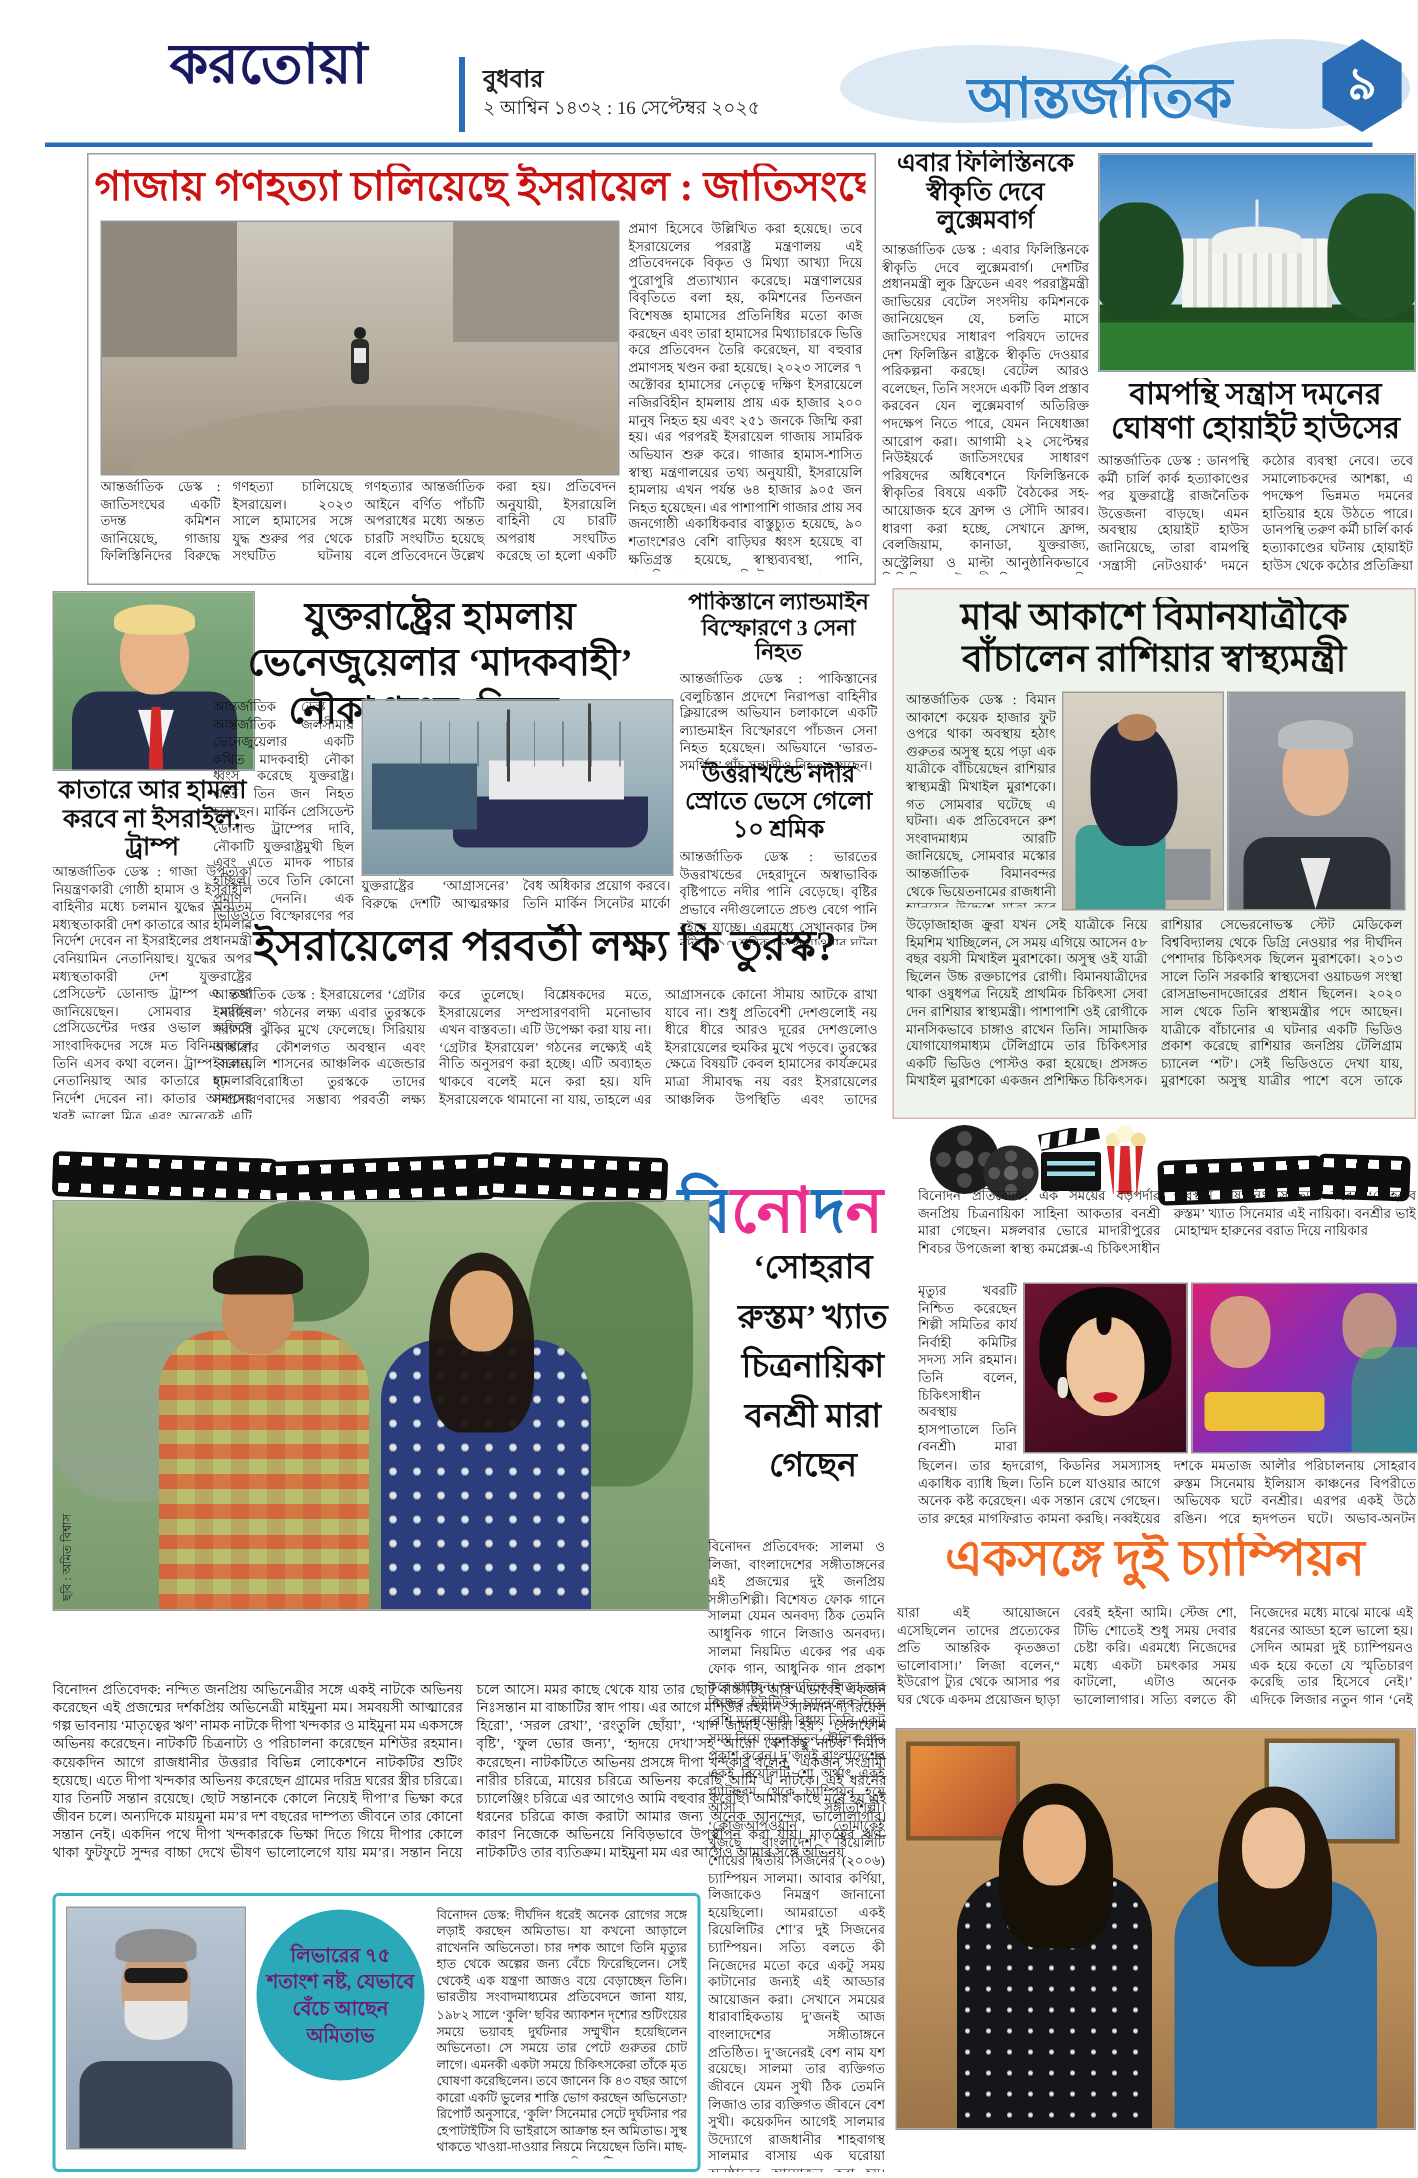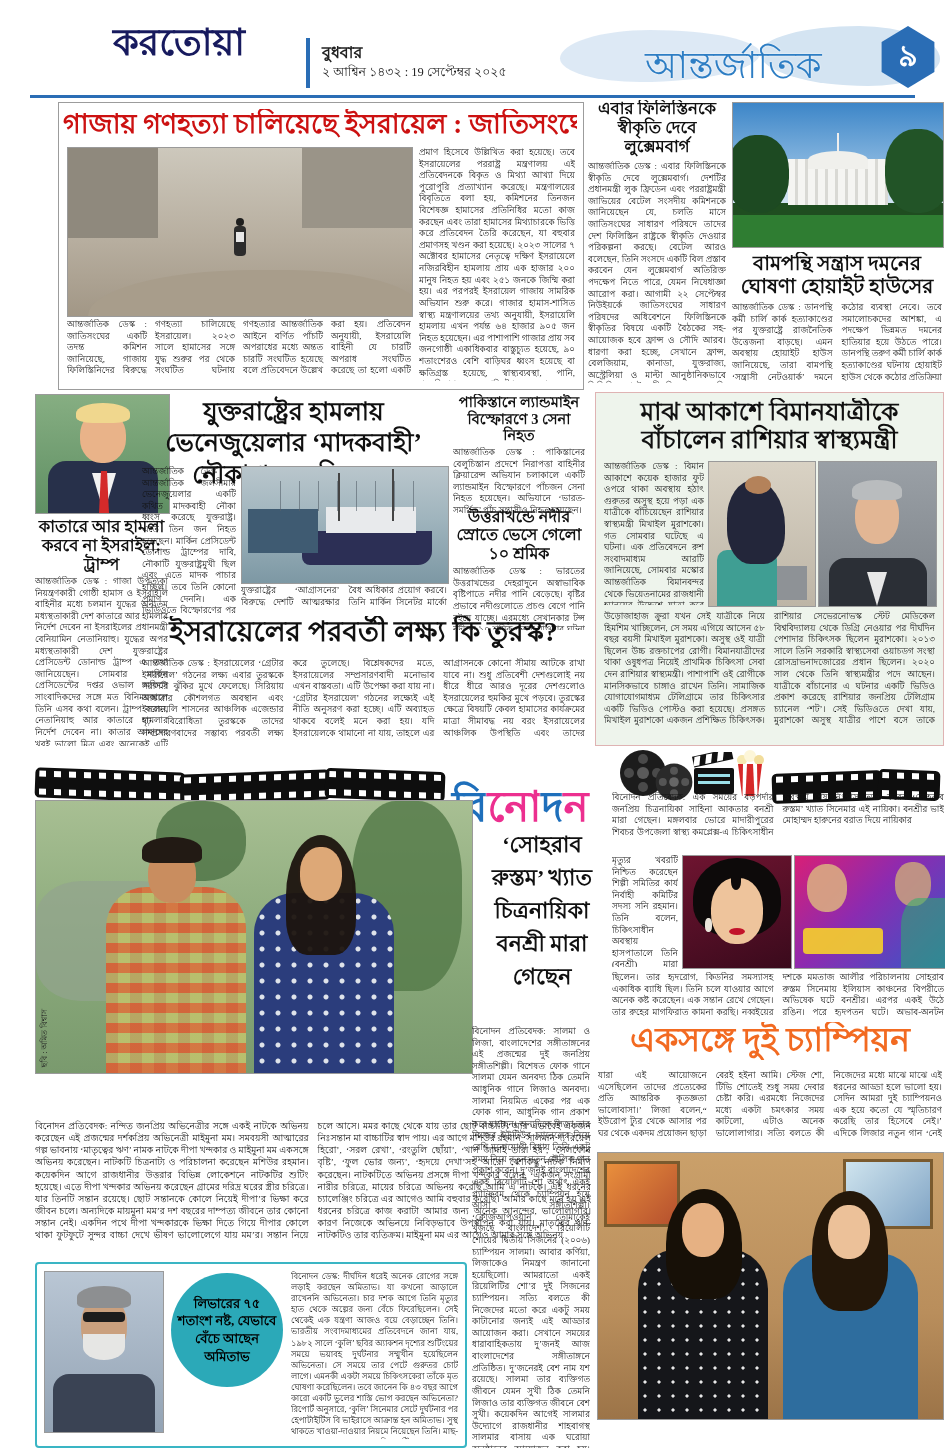--- a/index.html
+++ b/index.html
@@ -37,23 +37,23 @@
 <div class="page">
 
   <div class="abs mapblob" style="left:560px;top:30px;width:200px;height:52px;opacity:.8;"></div>
   <div class="abs mapblob" style="left:760px;top:26px;width:180px;height:60px;border-radius:55% 45% 40% 60%/45% 55% 45% 55%;"></div>
 
   <div class="abs" style="left:60px;top:26px;width:238px;text-align:center;color:#171a5e;font-family:'Liberation Sans','DejaVu Sans',sans-serif;">
     <div style="font-size:37px;font-weight:800;line-height:1;margin-top:-2px;">করতোয়া</div>
   </div>
   <div class="abs" style="left:306px;top:38px;width:4px;height:50px;background:#2a6db5;"></div>
   <div class="abs" style="left:322px;top:40px;font-size:16px;font-weight:700;color:#222;">বুধবার</div>
-  <div class="abs" style="left:322px;top:63px;font-size:12.5px;color:#222;">২ আশ্বিন ১৪৩২ : 19 সেপ্টেম্বর ২০২৫</div>
-
-  <div class="abs" style="left:645px;top:36px;font-size:37px;font-weight:400;color:#2e7ec4;font-family:'Liberation Sans','DejaVu Sans',sans-serif;text-shadow:0 0 2px #fff;">আন্তর্জাতিক</div>
+  <div class="abs" style="left:322px;top:63px;font-size:12.5px;color:#222;">২ আশ্বিন ১৪৩২ : 16 সেপ্টেম্বর ২০২৫</div>
+
+  <div class="abs" style="left:645px;top:36px;font-size:37px;font-weight:700;color:#2e7ec4;font-family:'Liberation Sans','DejaVu Sans',sans-serif;text-shadow:0 0 2px #fff;">আন্তর্জাতিক</div>
   <div class="abs hexbadge" style="left:878px;top:26px;width:60px;height:62px;">
     <span>৯</span>
   </div>
   <div class="abs rule" style="left:30px;top:95px;width:885px;height:3px;"></div>
 
   <div class="abs boxed" style="left:58px;top:102px;width:524px;height:286px;">
     <div class="abs head" style="left:4px;top:6px;width:514px;font-size:27px;color:#cc1111;white-space:nowrap;">গাজায় গণহত্যা চালিয়েছে ইসরায়েল : জাতিসংঘের তদন্ত কমিশন</div>
     <div class="photo" style="left:8px;top:44px;width:344px;height:168px;background:linear-gradient(180deg,#cdc8bc 0%,#b7ae9f 55%,#a29786 100%);">
       <div class="ph" style="left:0;top:0;width:90px;height:90px;background:#8f897d;"></div>
       <div class="ph" style="right:0;top:0;width:110px;height:80px;background:#9a9488;"></div>
@@ -233,20 +233,20 @@
   <div class="abs body-txt cols2" style="left:35px;top:1120px;width:556px;height:138px;font-size:9.2px;">বিনোদন প্রতিবেদক: নন্দিত জনপ্রিয় অভিনেত্রীর সঙ্গে একই নাটকে অভিনয় করেছেন এই প্রজন্মের দর্শকপ্রিয় অভিনেত্রী মাইমুনা মম। সমবয়সী আত্মারের গল্প ভাবনায় ‘মাতৃত্বের ঋণ’ নামক নাটকে দীপা খন্দকার ও মাইমুনা মম একসঙ্গে অভিনয় করেছেন। নাটকটি চিত্রনাট্য ও পরিচালনা করেছেন মশিউর রহমান। কয়েকদিন আগে রাজধানীর উত্তরার বিভিন্ন লোকেশনে নাটকটির শুটিং হয়েছে। এতে দীপা খন্দকার অভিনয় করেছেন গ্রামের দরিদ্র ঘরের স্ত্রীর চরিত্রে। যার তিনটি সন্তান রয়েছে। ছোট সন্তানকে কোলে নিয়েই দীপা’র ভিক্ষা করে জীবন চলে। অন্যদিকে মায়মুনা মম’র দশ বছরের দাম্পত্য জীবনে তার কোনো সন্তান নেই। একদিন পথে দীপা খন্দকারকে ভিক্ষা দিতে গিয়ে দীপার কোলে থাকা ফুটফুটে সুন্দর বাচ্চা দেখে ভীষণ ভালোলেগে যায় মম’র। সন্তান নিয়ে চলে আসে। মমর কাছে থেকে যায় তার ছোট বাচ্চাটি। আর এভাবেই একজন নিঃসন্তান মা বাচ্চাটির স্বাদ পায়। এর আগে মশিউর রহমান ‘সালমান দ্য রিয়েল হিরো’, ‘সরল রেখা’, ‘রংতুলি ছোঁয়া’, ‘খাস জামাই তারা হয়’, ‘সেলফোন বৃষ্টি’, ‘ফুল ভোর জন্য’, ‘হৃদয়ে দেখা’সহ আরো বেশকিছু নাটক নির্মাণ করেছেন। নাটকটিতে অভিনয় প্রসঙ্গে দীপা খন্দকার বলেন, ‘একজন সংগ্রামী নারীর চরিত্রে, মায়ের চরিত্রে অভিনয় করেছি আমি এ নাটকে। এই ধরনের চ্যালেঞ্জিং চরিত্রে এর আগেও আমি বহুবার করেছি। আমার কাছে মনে হয় এই ধরনের চরিত্রে কাজ করাটা আমার জন্য অনেক আনন্দের, ভালোলাগার। কারণ নিজেকে অভিনয়ে নিবিড়ভাবে উপস্থাপন করা যায়। মাতৃত্বের ঋণ-নাটকটিও তার ব্যতিক্রম। মাইমুনা মম এর আগেও আমার সঙ্গে অভিনয়</div>
 
   <div class="abs" style="left:35px;top:1262px;width:432px;height:186px;border:2px solid #3ab5c4;border-radius:4px;background:#fff;padding:7px;box-sizing:border-box;overflow:hidden;">
     <div class="photo" style="position:relative;float:left;width:118px;height:160px;margin:0 7px 2px 0;background:linear-gradient(180deg,#b9c6d4,#93a3b4);">
       <div class="ph" style="left:8px;bottom:-4px;width:102px;height:62px;background:#3a4354;border-radius:16px 16px 0 0;"></div>
       <div class="ph" style="left:36px;top:24px;width:46px;height:60px;background:#caa07e;border-radius:46%;"></div>
       <div class="ph" style="left:32px;top:14px;width:54px;height:22px;background:#8d8f91;border-radius:50% 50% 20% 20%;"></div>
       <div class="ph" style="left:38px;top:62px;width:42px;height:26px;background:#e6e6e4;border-radius:0 0 50% 50%;"></div>
       <div class="ph" style="left:38px;top:40px;width:42px;height:10px;background:#1c1c1c;border-radius:4px;"></div>
     </div>
-    <div style="float:left;width:112px;height:114px;margin:2px 8px 4px 0;border-radius:50%;background:#2ba9b8;color:#000000;
+    <div style="float:left;width:112px;height:114px;margin:2px 8px 4px 0;border-radius:50%;background:#2ba9b8;color:#701a75;
                 display:flex;align-items:center;justify-content:center;text-align:center;font-weight:800;font-size:13px;line-height:1.35;padding:6px;box-sizing:border-box;">
       <span>লিভারের ৭৫ শতাংশ নষ্ট, যেভাবে বেঁচে আছেন অমিতাভ</span>
     </div>
     <div class="body-txt" style="font-size:8.4px;height:168px;">বিনোদন ডেস্ক: দীর্ঘদিন ধরেই অনেক রোগের সঙ্গে লড়াই করছেন অমিতাভ। যা কখনো আড়ালে রাখেননি অভিনেতা। চার দশক আগে তিনি মৃত্যুর হাত থেকে অল্পের জন্য বেঁচে ফিরেছিলেন। সেই থেকেই এক যন্ত্রণা আজও বয়ে বেড়াচ্ছেন তিনি। ভারতীয় সংবাদমাধ্যমের প্রতিবেদনে জানা যায়, ১৯৮২ সালে ‘কুলি’ ছবির অ্যাকশন দৃশ্যের শুটিংয়ের সময়ে ভয়াবহ দুর্ঘটনার সম্মুখীন হয়েছিলেন অভিনেতা। সে সময়ে তার পেটে গুরুতর চোট লাগে। এমনকী একটা সময়ে চিকিৎসকেরা তাঁকে মৃত ঘোষণা করেছিলেন। তবে জানেন কি ৪৩ বছর আগে কারো একটি ভুলের শাস্তি ভোগ করছেন অভিনেতা? রিপোর্ট অনুসারে, ‘কুলি’ সিনেমার সেটে দুর্ঘটনার পর হেপাটাইটিস বি ভাইরাসে আক্রান্ত হন অমিতাভ। সুস্থ থাকতে খাওয়া-দাওয়ার নিয়মে নিয়েছেন তিনি। মাছ-মাংসসহ খান না। ডাল, সবজি, রুটি খান। মদ্যপান, ধূমপান ত্যাগ করেছেন। ১৯৮২ সালে এই ছবির শুটিংয়ের সময় যে অঘটন ঘটে, তার জন্য সেই সময় প্রায় ৬০ ব্যাগ রক্ত নিয়েছিলেন। অমিতাভ জানিয়েছেন, এই ২০০ জনের মধ্যে একজনের রক্তে ছিল ‘হেপাটাইটিস বি’ ভাইরাস। সেখান থেকেই তার শরীরে সংক্রমিত হয় এই রোগ। ধীরে ধীরে কার্যক্ষমতা হারায় তার লিভার। ২০০০ সালের আগে পর্যন্ত এই ভয়ানক বিষয়টি জানতে পারেননি তিনি। অমিতাভ আরও বলেন, ‘১৯৮২ সালের ঘটনা। পরবর্তীকালে নিয়মিত চেকআপের সময়ে জানা যায় আমার লিভারের ৭৫ শতাংশ নষ্ট হয়েছে। তাই এখন আমি আমার ২৫ শতাংশ লিভারের সাহায্যে বেঁচে আছি।’ এই খবরের পর থেকেই লাইফস্টাইল বদলেছেন। কাজের পাশাপাশি ফিটনেসের প্রতি নিয়েছেন অতিরিক্ত নজর। তাই ৮২ বছর বয়সেও দিব্যি সুস্থ রয়েছেন এ বলিউড অভিনেতা।</div>
   </div>
 
 </div>
 
 </body></html>

